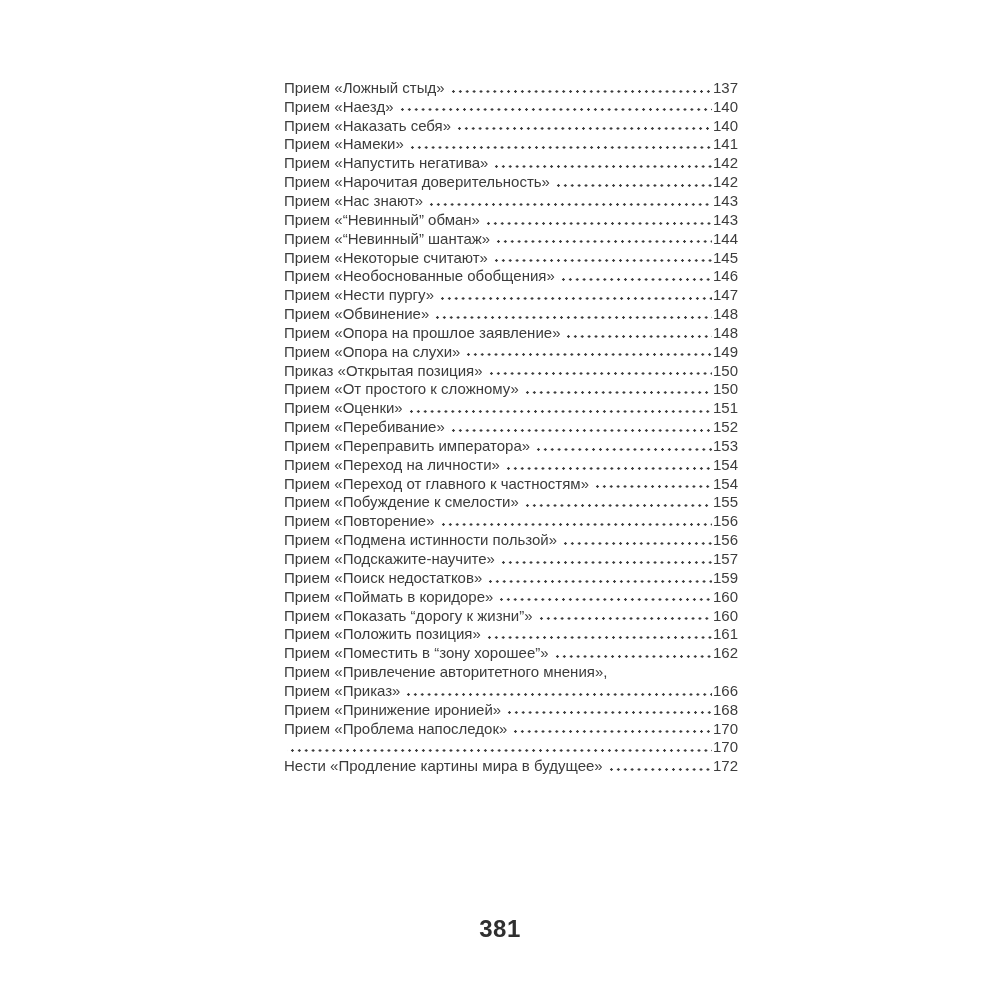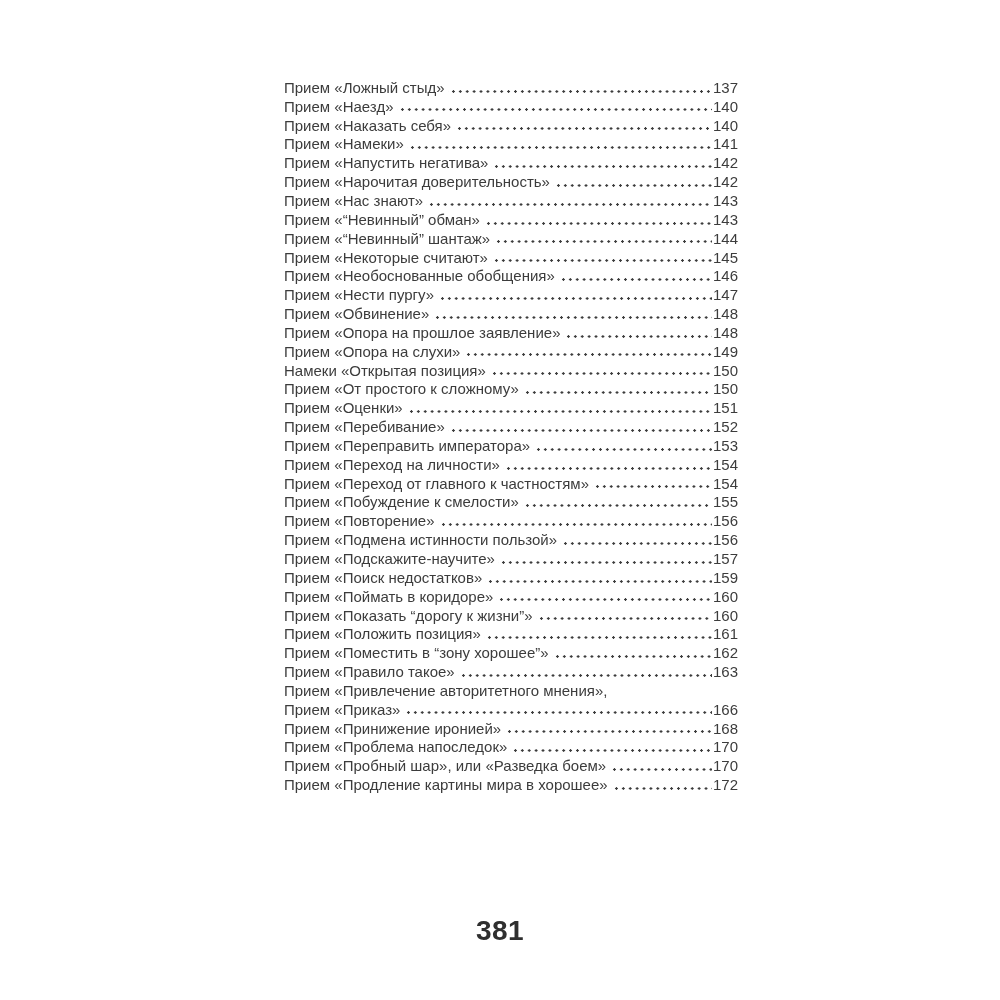--- a/index.html
+++ b/index.html
@@ -35,21 +35,21 @@
     background-repeat: repeat-x;
     background-position: 2px calc(100% - 4.2px);
   }
   .pagenum { flex: 0 0 auto; }
   .folio {
     position: absolute;
     left: 0;
     top: 915px;
     width: 1000px;
     text-align: center;
-    font-size: 28px;
+    font-size: 24px;
     font-weight: bold;
     color: #2f2f2f;
     letter-spacing: 0.5px;
   }
 </style>
 </head>
 <body>
 
 <div class="page-wrap">
   <div class="toc" id="toc">
@@ -122,21 +122,21 @@
         <span class="title">Прием «Опора на прошлое заявление»</span>
         <span class="dots"></span>
         <span class="pagenum">148</span>
       </div>
       <div class="row">
         <span class="title">Прием «Опора на слухи»</span>
         <span class="dots"></span>
         <span class="pagenum">149</span>
       </div>
       <div class="row">
-        <span class="title">Намеки «Открытая позиция»</span>
+        <span class="title">Приказ «Открытая позиция»</span>
         <span class="dots"></span>
         <span class="pagenum">150</span>
       </div>
       <div class="row">
         <span class="title">Прием «От простого к сложному»</span>
         <span class="dots"></span>
         <span class="pagenum">150</span>
       </div>
       <div class="row">
         <span class="title">Прием «Оценки»</span>
@@ -202,47 +202,41 @@
         <span class="title">Прием «Положить позиция»</span>
         <span class="dots"></span>
         <span class="pagenum">161</span>
       </div>
       <div class="row">
         <span class="title">Прием «Поместить в “зону хорошее”»</span>
         <span class="dots"></span>
         <span class="pagenum">162</span>
       </div>
       <div class="row">
-        <span class="title">Прием «Правило такое»</span>
-        <span class="dots"></span>
-        <span class="pagenum">163</span>
-      </div>
-      <div class="row">
         <span class="title">Прием «Привлечение авторитетного мнения»,</span>
       </div>
       <div class="row">
         <span class="title">Прием «Приказ»</span>
         <span class="dots"></span>
         <span class="pagenum">166</span>
       </div>
       <div class="row">
         <span class="title">Прием «Принижение иронией»</span>
         <span class="dots"></span>
         <span class="pagenum">168</span>
       </div>
       <div class="row">
         <span class="title">Прием «Проблема напоследок»</span>
         <span class="dots"></span>
         <span class="pagenum">170</span>
       </div>
       <div class="row">
-        <span class="title">Прием «Пробный шар», или «Разведка боем»</span>
         <span class="dots"></span>
         <span class="pagenum">170</span>
       </div>
       <div class="row">
-        <span class="title">Прием «Продление картины мира в хорошее»</span>
+        <span class="title">Нести «Продление картины мира в будущее»</span>
         <span class="dots"></span>
         <span class="pagenum">172</span>
       </div>
     </div>
   <div class="folio">381</div>
 </div>
 
 </body></html>

